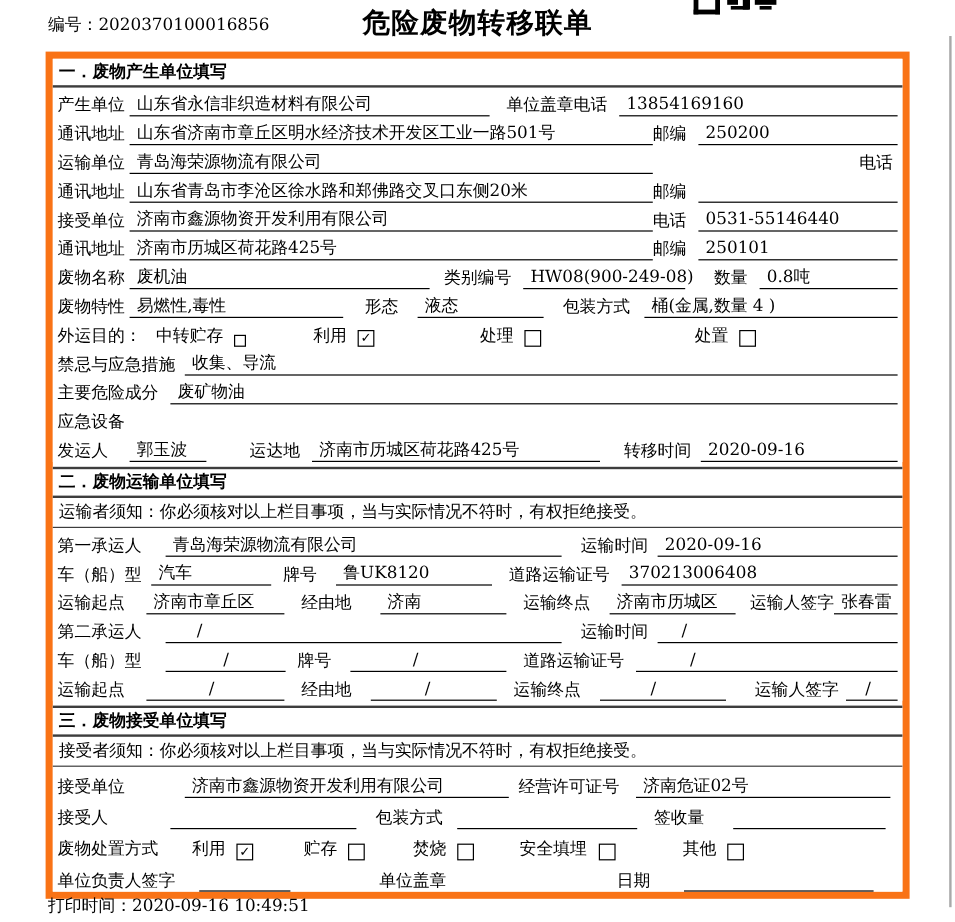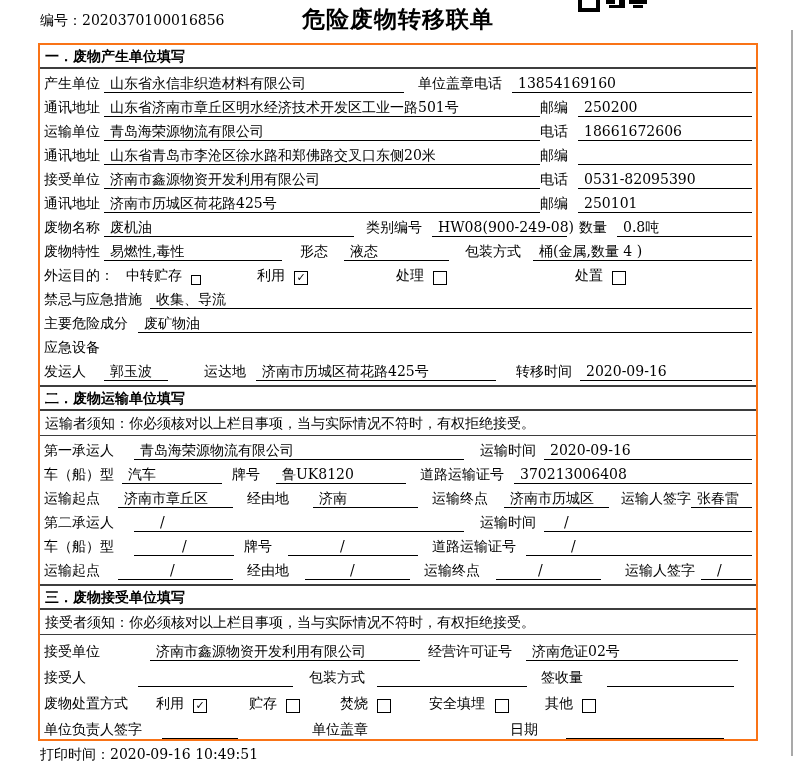--- a/index.html
+++ b/index.html
@@ -23,21 +23,21 @@
   .qr .q2{left:28px;top:0;width:9px;height:4px;}
   .qr .q3{left:31px;top:5px;width:15px;height:3px;}
   .qr .q4{left:41px;top:0;width:6px;height:8px;}
   .qr .q5{left:51px;top:0;width:18px;height:4px;}
   .qr .q6{left:55px;top:5px;width:10px;height:3px;}
   
   .page-edge{position:absolute;left:791px;top:30px;width:2px;height:726px;background:#a9a9a9;}
   
   .form{
     position:absolute;left:38px;top:43px;width:720px;
-    border:2px solid #f97316;box-sizing:border-box;background:#fff;
+    border:6px solid #f97316;box-sizing:border-box;background:#fff;
   }
   .sec{background:#fff;}
   .sec + .sec{margin-top:4px;border-top:2px solid #3d3d3d;}
   .sec-h{
     height:22px;line-height:22px;padding-left:5px;
     border-bottom:2px solid #3d3d3d;
     font-family:"DejaVu Sans","Liberation Sans",sans-serif;
     font-weight:bold;font-size:14px;
   }
   .notice{height:24px;line-height:24px;padding-left:5px;border-bottom:1px solid #3d3d3d;}
@@ -92,50 +92,49 @@
         <span class="lbl" style="width:60px">通讯地址</span>
         <span class="val" style="width:436px">山东省济南市章丘区明水经济技术开发区工业一路501号</span>
         <span class="lbl ra" style="width:32px">邮编</span>
         <span class="val grow" style="margin-left:6px">250200</span>
       </div>
 
       <div class="row">
         <span class="lbl" style="width:60px">运输单位</span>
         <span class="val" style="width:436px">青岛海荣源物流有限公司</span>
         <span class="lbl ra" style="width:32px">电话</span>
-        <span class="val grow" style="margin-left:6px">18661672606</span>
       </div>
 
       <div class="row">
         <span class="lbl" style="width:60px">通讯地址</span>
         <span class="val" style="width:436px">山东省青岛市李沧区徐水路和郑佛路交叉口东侧20米</span>
         <span class="lbl ra" style="width:32px">邮编</span>
         <span class="val grow" style="margin-left:6px"></span>
       </div>
 
       <div class="row">
         <span class="lbl" style="width:60px">接受单位</span>
         <span class="val" style="width:436px">济南市鑫源物资开发利用有限公司</span>
         <span class="lbl ra" style="width:32px">电话</span>
-        <span class="val grow" style="margin-left:6px">0531-82095390</span>
+        <span class="val grow" style="margin-left:6px">0531-55146440</span>
       </div>
 
       <div class="row">
         <span class="lbl" style="width:60px">通讯地址</span>
         <span class="val" style="width:436px">济南市历城区荷花路425号</span>
         <span class="lbl ra" style="width:32px">邮编</span>
         <span class="val grow" style="margin-left:6px">250101</span>
       </div>
 
       <div class="row">
         <span class="lbl" style="width:60px">废物名称</span>
         <span class="val" style="width:250px">废机油</span>
         <span class="lbl" style="margin-left:12px">类别编号</span>
         <span class="val num" style="width:135px;margin-left:10px">HW08(900-249-08)</span>
-        <span class="lbl" style="margin-left:12px">数量</span>
+        <span class="lbl" style="margin-left:24px">数量</span>
         <span class="val grow" style="margin-left:10px">0.8吨</span>
       </div>
 
       <div class="row">
         <span class="lbl" style="width:60px">废物特性</span>
         <span class="val" style="width:178px">易燃性,毒性</span>
         <span class="lbl" style="margin-left:18px">形态</span>
         <span class="val" style="width:105px;margin-left:16px">液态</span>
         <span class="lbl" style="margin-left:16px">包装方式</span>
         <span class="val grow" style="margin-left:12px">桶(金属,数量 4 )</span>
@@ -259,21 +258,21 @@
       <div class="row">
         <span class="lbl" style="width:88px">废物处置方式</span>
         <span class="lbl" style="margin-left:24px">利用</span>
         <span class="cb" style="margin-left:9px">✓</span>
         <span class="lbl" style="margin-left:42px">贮存</span>
         <span class="cb" style="margin-left:9px"></span>
         <span class="lbl" style="margin-left:40px">焚烧</span>
         <span class="cb" style="margin-left:9px"></span>
         <span class="lbl" style="margin-left:38px">安全填埋</span>
         <span class="cb" style="margin-left:10px"></span>
-        <span class="lbl" style="margin-left:36px">其他</span>
+        <span class="lbl" style="margin-left:56px">其他</span>
         <span class="cb" style="margin-left:9px"></span>
       </div>
 
       <div class="row">
         <span class="lbl" style="width:100px">单位负责人签字</span>
         <span class="val" style="width:76px;margin-left:18px"></span>
         <span class="lbl" style="margin-left:74px">单位盖章</span>
         <span class="lbl" style="margin-left:142px">日期</span>
         <span class="val" style="width:158px;margin-left:28px"></span>
       </div>

